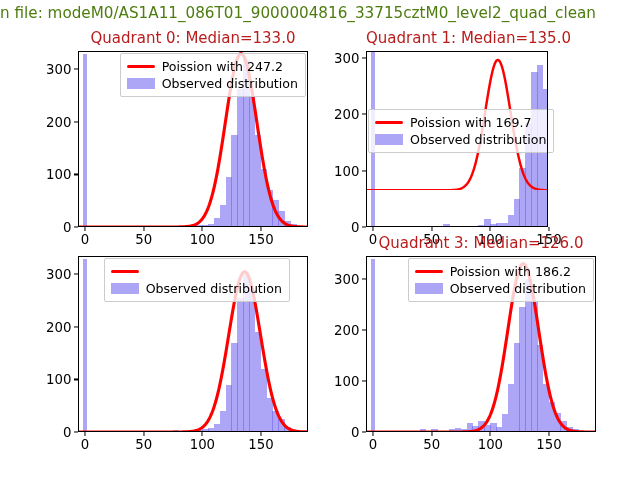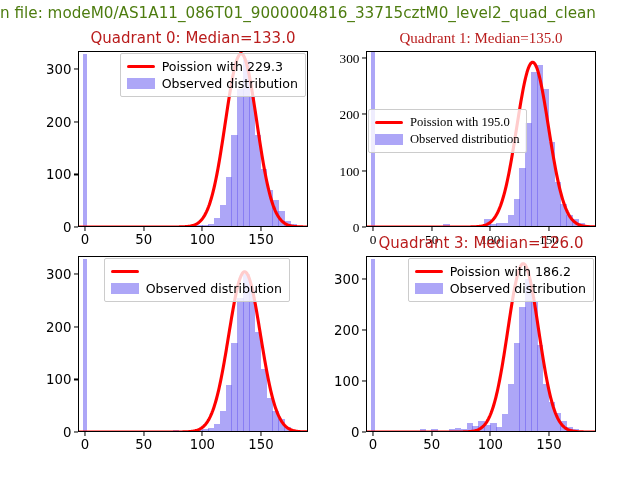--- a/index.html
+++ b/index.html
@@ -104,32 +104,32 @@
       <div class="xtickmark" style="left: 65.7143px;"></div>
       <div class="xtick" style="left: 124.388px;">100</div>
       <div class="xtickmark" style="left: 124.388px;"></div>
       <div class="xtick" style="left: 183.061px;">150</div>
       <div class="xtickmark" style="left: 183.061px;"></div>
       <div class="legend" style="right: 2px; top: 2px;">
         <div class="legrow">
           <div class="legkey">
             <div class="line"></div>
           </div>
-          <div class="legtxt">Poission with 229.3</div>
+          <div class="legtxt">Poission with 247.2</div>
         </div>
         <div class="legrow">
           <div class="legkey">
             <div class="patch"></div>
           </div>
           <div class="legtxt">Observed distribution</div>
         </div>
       </div>
     </div>
 
-  <div class="axes" id="ax1" style="left:366px;top:51px;width:230px;height:176px;font-family:Liberation Serif, serif;">
+  <div class="axes" id="ax1" style="left:366px;top:51px;width:182px;height:176px;">
     <div class="ax-title">Quadrant 1: Median=135.0</div>
     <div class="plotarea">
         <div class="bar" style="left: 4.94082px; width: 4.2px; height: 174.872px;"></div>
         <div class="bar" style="left: 77.149px; width: 6.46735px; height: 2.82051px;"></div>
         <div class="bar" style="left: 112.353px; width: 6.46735px; height: 2.25641px;"></div>
         <div class="bar" style="left: 118.22px; width: 6.46735px; height: 7.89744px;"></div>
         <div class="bar" style="left: 124.088px; width: 6.46735px; height: 3.38462px;"></div>
         <div class="bar" style="left: 129.955px; width: 6.46735px; height: 3.94872px;"></div>
         <div class="bar" style="left: 135.822px; width: 6.46735px; height: 4.51282px;"></div>
         <div class="bar" style="left: 141.69px; width: 6.46735px; height: 12.4103px;"></div>
@@ -165,21 +165,21 @@
       <div class="xtickmark" style="left: 65.7143px;"></div>
       <div class="xtick" style="left: 124.388px;">100</div>
       <div class="xtickmark" style="left: 124.388px;"></div>
       <div class="xtick" style="left: 183.061px;">150</div>
       <div class="xtickmark" style="left: 183.061px;"></div>
       <div class="legend" style="left: 2px; top: 58px;">
         <div class="legrow">
           <div class="legkey">
             <div class="line"></div>
           </div>
-          <div class="legtxt">Poission with 195.0</div>
+          <div class="legtxt">Poission with 169.7</div>
         </div>
         <div class="legrow">
           <div class="legkey">
             <div class="patch"></div>
           </div>
           <div class="legtxt">Observed distribution</div>
         </div>
       </div>
     </div>
 

